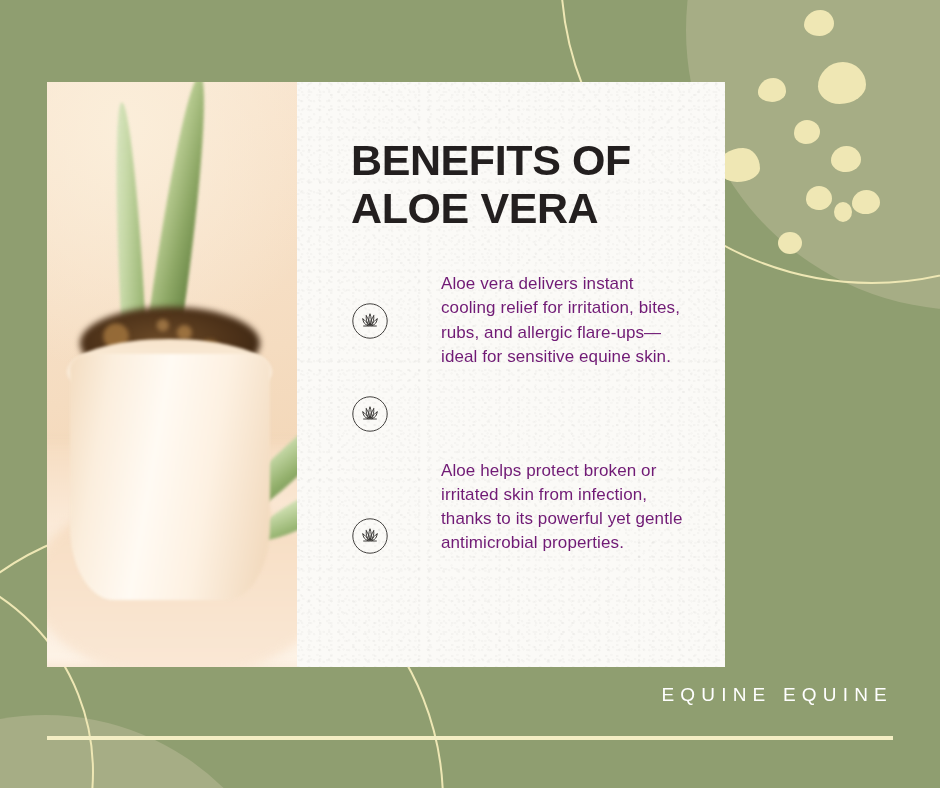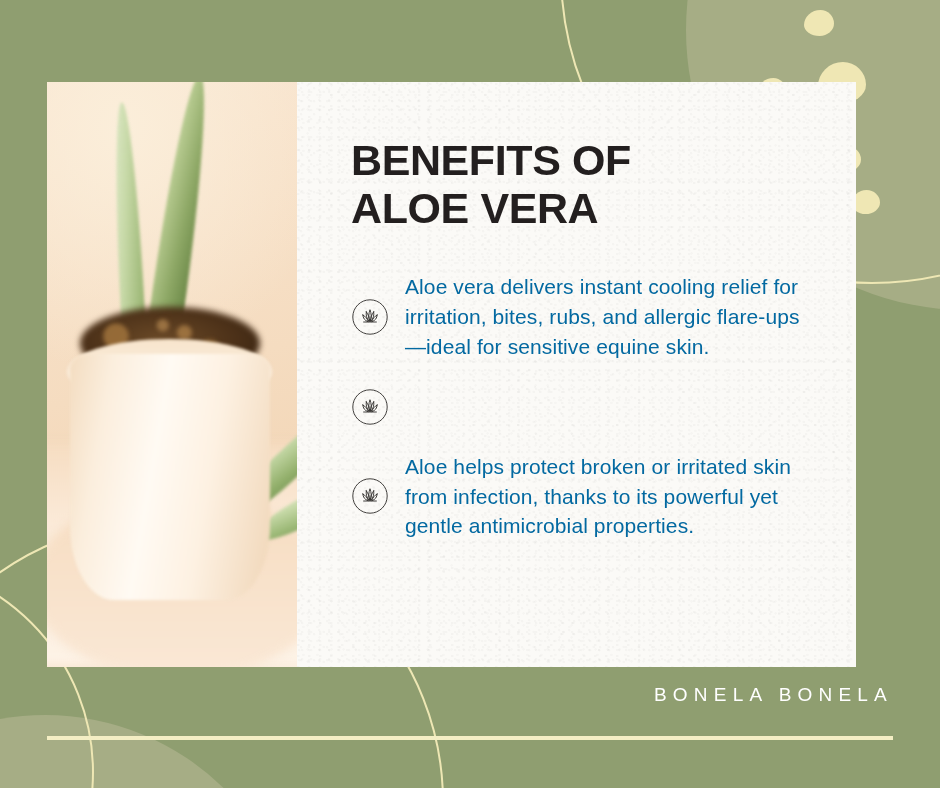--- a/index.html
+++ b/index.html
@@ -79,21 +79,21 @@
   .blob {
     position: absolute;
     background: #efe7b4;
   }
 
   
   .card {
     position: absolute;
     left: 47px;
     top: 82px;
-    width: 809px;
+    width: 678px;
     height: 585px;
     display: flex;
     overflow: hidden;
     box-shadow: 0 0 0 0 rgba(0,0,0,0);
   }
 
   
   .photo {
     position: relative;
     width: 250px;
@@ -221,35 +221,36 @@
     margin: 0;
     padding: 0;
     list-style: none;
   }
   .benefit {
     display: flex;
     align-items: center;
     gap: 16px;
     margin-bottom: 26px;
   }
-  .benefit:last-child { margin-bottom: 0; }
+  .benefit:last-child { margin-bottom: 0; align-items: flex-end; }
 
   .bullet-icon {
     flex: 0 0 38px;
     width: 38px;
     height: 38px;
   }
   .bullet-icon svg { display: block; width: 38px; height: 38px; }
 
   .benefit-text {
-    font-size: 21px;
+    font-size: 17px;
     line-height: 1.42;
-    color: #0369a1;
+    color: #701a75;
     letter-spacing: .1px;
     max-width: 460px;
+    margin-left: 36px;
   }
 
   
   .brand {
     position: absolute;
     left: 0;
     right: 47px;
     top: 684px;
     text-align: right;
     color: #ffffff;
@@ -374,16 +375,16 @@
               </svg>
             </span>
             <span class="benefit-text">Aloe helps protect broken or irritated skin from infection, thanks to its powerful yet gentle antimicrobial properties.</span>
           </li>
 
         </ul>
       </div>
     </div>
   </div>
 
-  <div class="brand">BONELA BONELA</div>
+  <div class="brand">EQUINE EQUINE</div>
   <div class="rule"></div>
 
 </div>
 
 </body></html>

